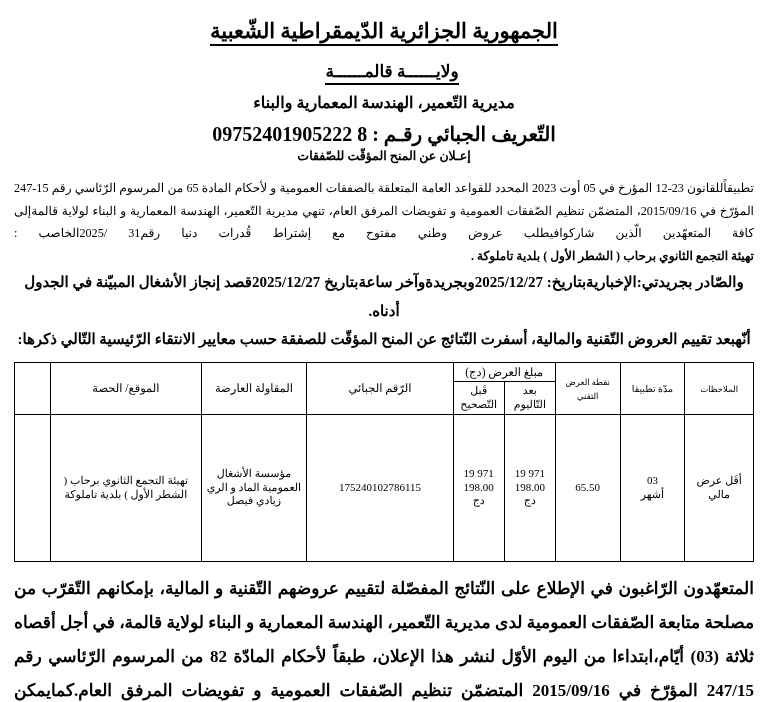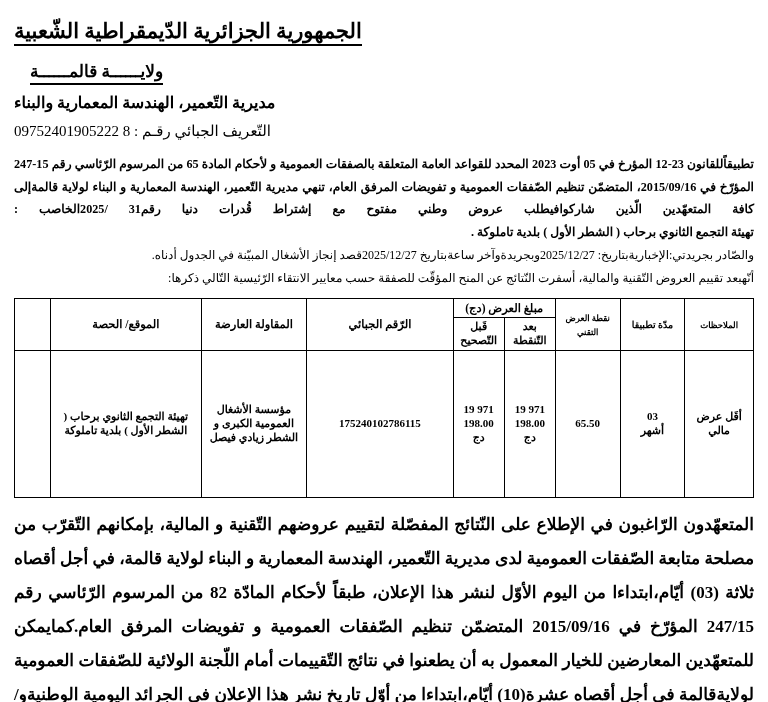--- a/index.html
+++ b/index.html
@@ -19,21 +19,21 @@
   .page {
     width: 768px;
     height: 702px;
     box-sizing: border-box;
     padding: 12px 14px 4px 14px;
     position: relative;
   }
 
   
   .header {
-    text-align: left;
+    text-align: center;
   }
   .republic {
     font-size: 21px;
     font-weight: bold;
     letter-spacing: 1px;
     margin: 6px 0 2px 0;
     line-height: 1.3;
     position: relative;
     display: inline-block;
   }
@@ -50,78 +50,78 @@
     border-bottom: 2px solid #000;
     padding-bottom: 1px;
   }
   .direction {
     font-size: 16px;
     font-weight: bold;
     margin: 6px 0 0 0;
     letter-spacing: 0.4px;
   }
   .fiscal {
-    font-size: 15px;
-    font-weight: normal;
+    font-size: 20px;
+    font-weight: bold;
     margin: 10px 0 0 0;
     direction: rtl;
   }
   .fiscal .num {
     font-family: "Liberation Serif", serif;
     direction: ltr;
     unicode-bidi: embed;
     display: inline-block;
   }
   .subtitle {
     font-size: 12.5px;
     font-weight: bold;
     margin: 2px 0 0 0;
   }
 
   
   .para {
     font-size: 12.2px;
-    font-weight: bold;
+    font-weight: normal;
     line-height: 1.85;
     text-align: justify;
     text-align-last: justify;
     margin: 11px 0 0 0;
   }
   .para-top {
     margin-top: 13px;
   }
   .line-right {
     font-size: 12.2px;
     font-weight: bold;
     line-height: 1.9;
     text-align: right;
     margin: 0;
   }
   .line-center-right {
-    font-size: 12px;
-    font-weight: normal;
+    font-size: 15px;
+    font-weight: bold;
     line-height: 1.9;
-    text-align: right;
+    text-align: center;
     margin: 0;
   }
 
   
   table.results {
     width: 100%;
     border-collapse: collapse;
     margin: 8px 0 0 0;
     table-layout: fixed;
   }
   table.results th,
   table.results td {
     border: 1px solid #000;
     text-align: center;
     vertical-align: middle;
     font-size: 11px;
-    font-weight: bold;
+    font-weight: normal;
     padding: 2px 1px;
     line-height: 1.25;
   }
   table.results th {
     font-size: 11.5px;
   }
   th.c-notes    { width: 8.0%; }
   th.c-duration { width: 7.5%; }
   th.c-score    { width: 7.5%; }
   th.c-after    { width: 12.5%; }
@@ -193,20 +193,21 @@
       <span class="ul">الجمهورية الجزائرية الدّيمقراطية الشّعبية</span>
     </div>
     <div>
       <div class="wilaya">ولايــــــة قالمــــــة</div>
     </div>
     <div class="direction">مديرية التّعمير، الهندسة المعمارية والبناء</div>
     <div class="fiscal">
       <span>التّعريف الجبائي رقـم :</span>
       <span class="num">09752401905222 8</span>
     </div>
+    <div class="subtitle">إعـلان عن المنح المؤقّت للصّفقات</div>
   </div>
 
   <p class="para para-top">تطبيقاًللقانون 23-12 المؤرخ في 05 أوت 2023 المحدد للقواعد العامة المتعلقة بالصفقات العمومية و لأحكام المادة 65 من المرسوم الرّئاسي رقم 15-247 المؤرّخ في 2015/09/16، المتضمّن تنظيم الصّفقات العمومية و تفويضات المرفق العام، تنهي مديرية التّعمير، الهندسة المعمارية و البناء لولاية قالمةإلى كافة المتعهّدين الّذين شاركوافيطلب عروض وطني مفتوح مع إشتراط قُدرات دنيا رقم31 /2025الخاصب :</p>
 
   <p class="line-right">تهيئة التجمع الثانوي برحاب ( الشطر الأول ) بلدية تاملوكة .</p>
 
   <p class="line-center-right">والصّادر بجريدتي:الإخباريةبتاريخ: 2025/12/27وبجريدةوآخر ساعةبتاريخ 2025/12/27قصد إنجاز الأشغال المبيّنة في الجدول أدناه.</p>
 
   <p class="line-center-right">أنّهبعد تقييم العروض التّقنية والمالية، أسفرت النّتائج عن المنح المؤقّت للصفقة حسب معايير الانتقاء الرّئيسية التّالي ذكرها:</p>
 
@@ -224,42 +225,42 @@
         </th>
         <th class="c-after" colspan="2">مبلغ العرض (دج)</th>
         <th class="c-tax" rowspan="2">الرّقم الجبائي</th>
         <th class="c-company" rowspan="2">
           <span>المقاولة العارضة</span>
         </th>
         <th class="c-lot" rowspan="2">الموقع/ الحصة</th>
         <th class="c-extra" rowspan="2"></th>
       </tr>
       <tr class="sub-head">
-        <td>بعد التّنقطة</td>
+        <td>بعد التّاليوم</td>
         <td>قَبل التّصحيح</td>
       </tr>
     </thead>
     <tbody>
       <tr>
         <td class="row-cell">أقَل عرض مالي</td>
         <td class="row-cell">
           <span class="ltr">03</span><br>
           <span>أشهر</span>
         </td>
         <td class="row-cell num-cell">65.50</td>
         <td class="row-cell amount-cell">
           <span class="ltr">19 971 198.00</span><br>
           <span>دج</span>
         </td>
         <td class="row-cell amount-cell">
           <span class="ltr">19 971 198.00</span><br>
           <span>دج</span>
         </td>
         <td class="row-cell num-cell">175240102786115</td>
-        <td class="row-cell company-cell">مؤسسة الأشغال العمومية الكبرى و الشطر زيادي فيصل</td>
+        <td class="row-cell company-cell">مؤسسة الأشغال العمومية الماد و الري زيادي فيصل</td>
         <td class="row-cell lot-cell">تهيئة التجمع الثانوي برحاب ( الشطر الأول ) بلدية تاملوكة</td>
         <td class="row-cell"></td>
       </tr>
     </tbody>
   </table>
 
   <p class="footer-para">المتعهّدون الرّاغبون في الإطلاع على النّتائج المفصّلة لتقييم عروضهم التّقنية و المالية، بإمكانهم التّقرّب من مصلحة متابعة الصّفقات العمومية لدى مديرية التّعمير، الهندسة المعمارية و البناء لولاية قالمة، في أجل أقصاه ثلاثة (03) أيّام،ابتداءا من اليوم الأوّل لنشر هذا الإعلان، طبقاً لأحكام المادّة 82 من المرسوم الرّئاسي رقم 247/15 المؤرّخ في 2015/09/16 المتضمّن تنظيم الصّفقات العمومية و تفويضات المرفق العام.كمايمكن للمتعهّدين المعارضين للخيار المعمول به أن يطعنوا في نتائج التّقييمات أمام اللّجنة الولائية للصّفقات العمومية لولايةقالمة في أجل أقصاه عشرة(10) أيّام،ابتداءا من أوّل تاريخ نشر هذا الإعلان في الجرائد اليومية الوطنيةو/أو النّشرة الرّسمية للمتعامل العمومي الإقتصادي و هذا، طبقاً لأحكام المادّة 82 من المرسوم الرّئاسي رقم 247/15 المؤرّخ في 2015/09/16 المتضمّن تنظيم الصّفقات</p>
   <p class="footer-para footer-last">العمومية و تفويضات المرفق العام.</p>
 
 </div>

